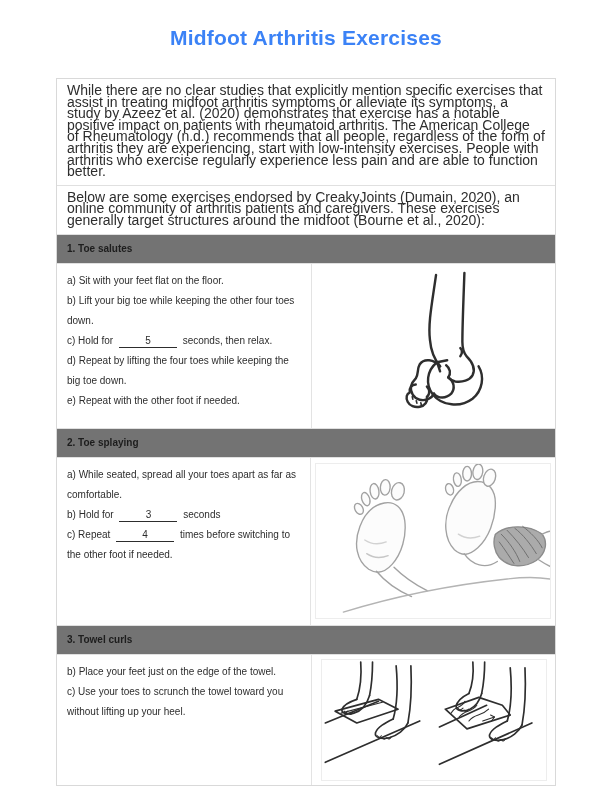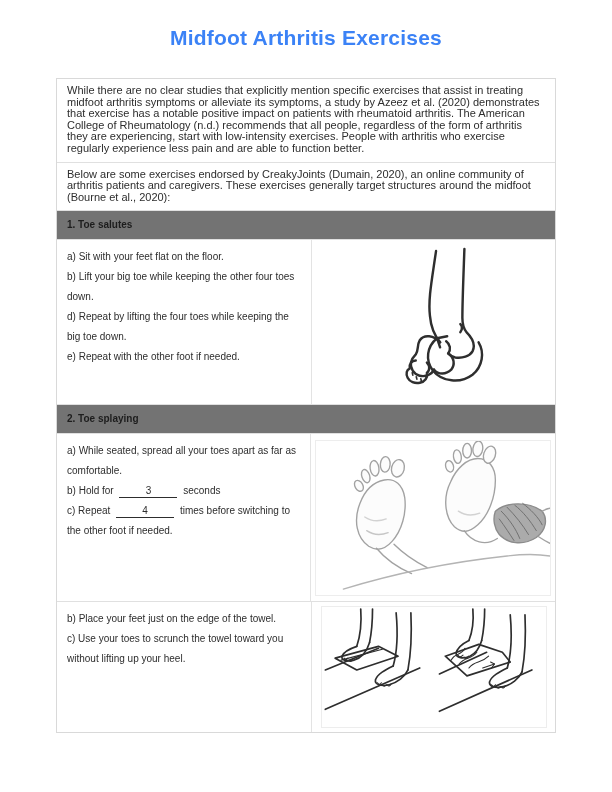--- a/index.html
+++ b/index.html
@@ -6,21 +6,21 @@
   body{width:612px;height:792px;overflow:hidden;
        font-family:"Liberation Sans","DejaVu Sans",sans-serif;color:#2d2d2d;}
   .page{position:relative;width:612px;height:792px;background:#ffffff;}
   .doc-title{margin:0;padding-top:26px;text-align:center;
              font-size:21px;font-weight:bold;color:#3b82f6;letter-spacing:.2px;}
   .doc-table{position:absolute;left:56px;top:78px;width:500px;
              border:1px solid #d9d9d9;box-sizing:border-box;background:#fff;}
   .row{border-top:1px solid #e0e0e0;box-sizing:border-box;}
   .row:first-child{border-top:none;}
   .para-row{padding:6px 10px 7px 10px;}
-  .para-row p{margin:0;font-size:11px;line-height:11.6px;color:#2d2d2d;}
+  .para-row p{margin:0;font-size:14px;line-height:11.6px;color:#2d2d2d;}
   .header-row{background:#737373;padding:8px 10px;font-size:10px;font-weight:bold;color:#1d1d1d;line-height:12px;}
   .content-row{display:flex;align-items:stretch;}
   .cell{box-sizing:border-box;}
   .steps-cell{width:255px;border-right:1px solid #e3e3e3;padding:7px 10px 6px 10px;}
   .figure-cell{flex:1;display:flex;align-items:center;justify-content:center;padding:4px;}
   .step{margin:0;font-size:10px;line-height:20px;color:#2d2d2d;}
   .blank{display:inline-block;min-width:50px;text-align:center;
          border-bottom:1px solid #2d2d2d;margin:0 3px;padding:0 4px;line-height:12px;}
   .row-ex1{min-height:165px;}
   .row-ex2{min-height:168px;}
@@ -45,20 +45,21 @@
       <p>Below are some exercises endorsed by CreakyJoints (Dumain, 2020), an online community of arthritis patients and caregivers. These exercises generally target structures around the midfoot (Bourne et al., 2020):</p>
     </div>
 
     <div class="row header-row">
       <span>1. Toe salutes</span>
     </div>
     <div class="row content-row row-ex1">
       <div class="cell steps-cell">
           <p class="step"><span>a) Sit with your feet flat on the floor.</span></p>
           <p class="step"><span>b) Lift your big toe while keeping the other four toes down.</span></p>
+          <p class="step"><span>c) Hold for </span><span class="blank">5</span><span> seconds, then relax.</span></p>
           <p class="step"><span>d) Repeat by lifting the four toes while keeping the big toe down.</span></p>
           <p class="step"><span>e) Repeat with the other foot if needed.</span></p>
         </div>
       <div class="cell figure-cell">
         <svg width="122" height="150" viewBox="0 0 120 148">
           <g fill="none" stroke="#2e2e2e" stroke-width="2.4" stroke-linecap="round" stroke-linejoin="round">
             <path d="M 62,4 C 58,32 54,52 56,68 C 57,80 61,88 66,94"></path>
             <path d="M 90,2 C 89,30 88,54 88,70 C 88,76 89,80 92,84 C 98,90 101,97 98,103 C 95,108 88,110 81,109 C 78,108.5 76,107 74,105"></path>
             <path d="M 86,76 C 88,78 88,81 86,84"></path>
             <path d="M 66,94 C 60,87 50,86 46,92 C 43,97 45,102 42,106 C 37,111 36,117 39,122 C 42,127 49,129 55,126 C 57,125 59,123 60,121"></path>
@@ -121,20 +122,23 @@
             <path d="M 232,72 C 236,70 239,69 240,69"></path>
             <path d="M 228,98 C 234,102 238,104 240,105"></path>
             <path d="M 152,92 C 160,104 174,108 186,100"></path>
             <path d="M 28,152 C 80,136 140,124 196,118 C 212,116 228,116 240,118" stroke="#b4b4b4"></path>
           </g>
         </svg>
         </div>
       </div>
     </div>
 
+    <div class="row header-row">
+      <span>3. Towel curls</span>
+    </div>
     <div class="row content-row row-ex3">
       <div class="cell steps-cell">
           <p class="step"><span>b) Place your feet just on the edge of the towel.</span></p>
           <p class="step"><span>c) Use your toes to scrunch the towel toward you without lifting up your heel.</span></p>
         </div>
       <div class="cell figure-cell">
         <div class="scan">
         <svg width="224" height="120" viewBox="0 0 225 122">
           <g fill="none" stroke="#2e2e2e" stroke-width="1.7" stroke-linecap="round" stroke-linejoin="round">
 

